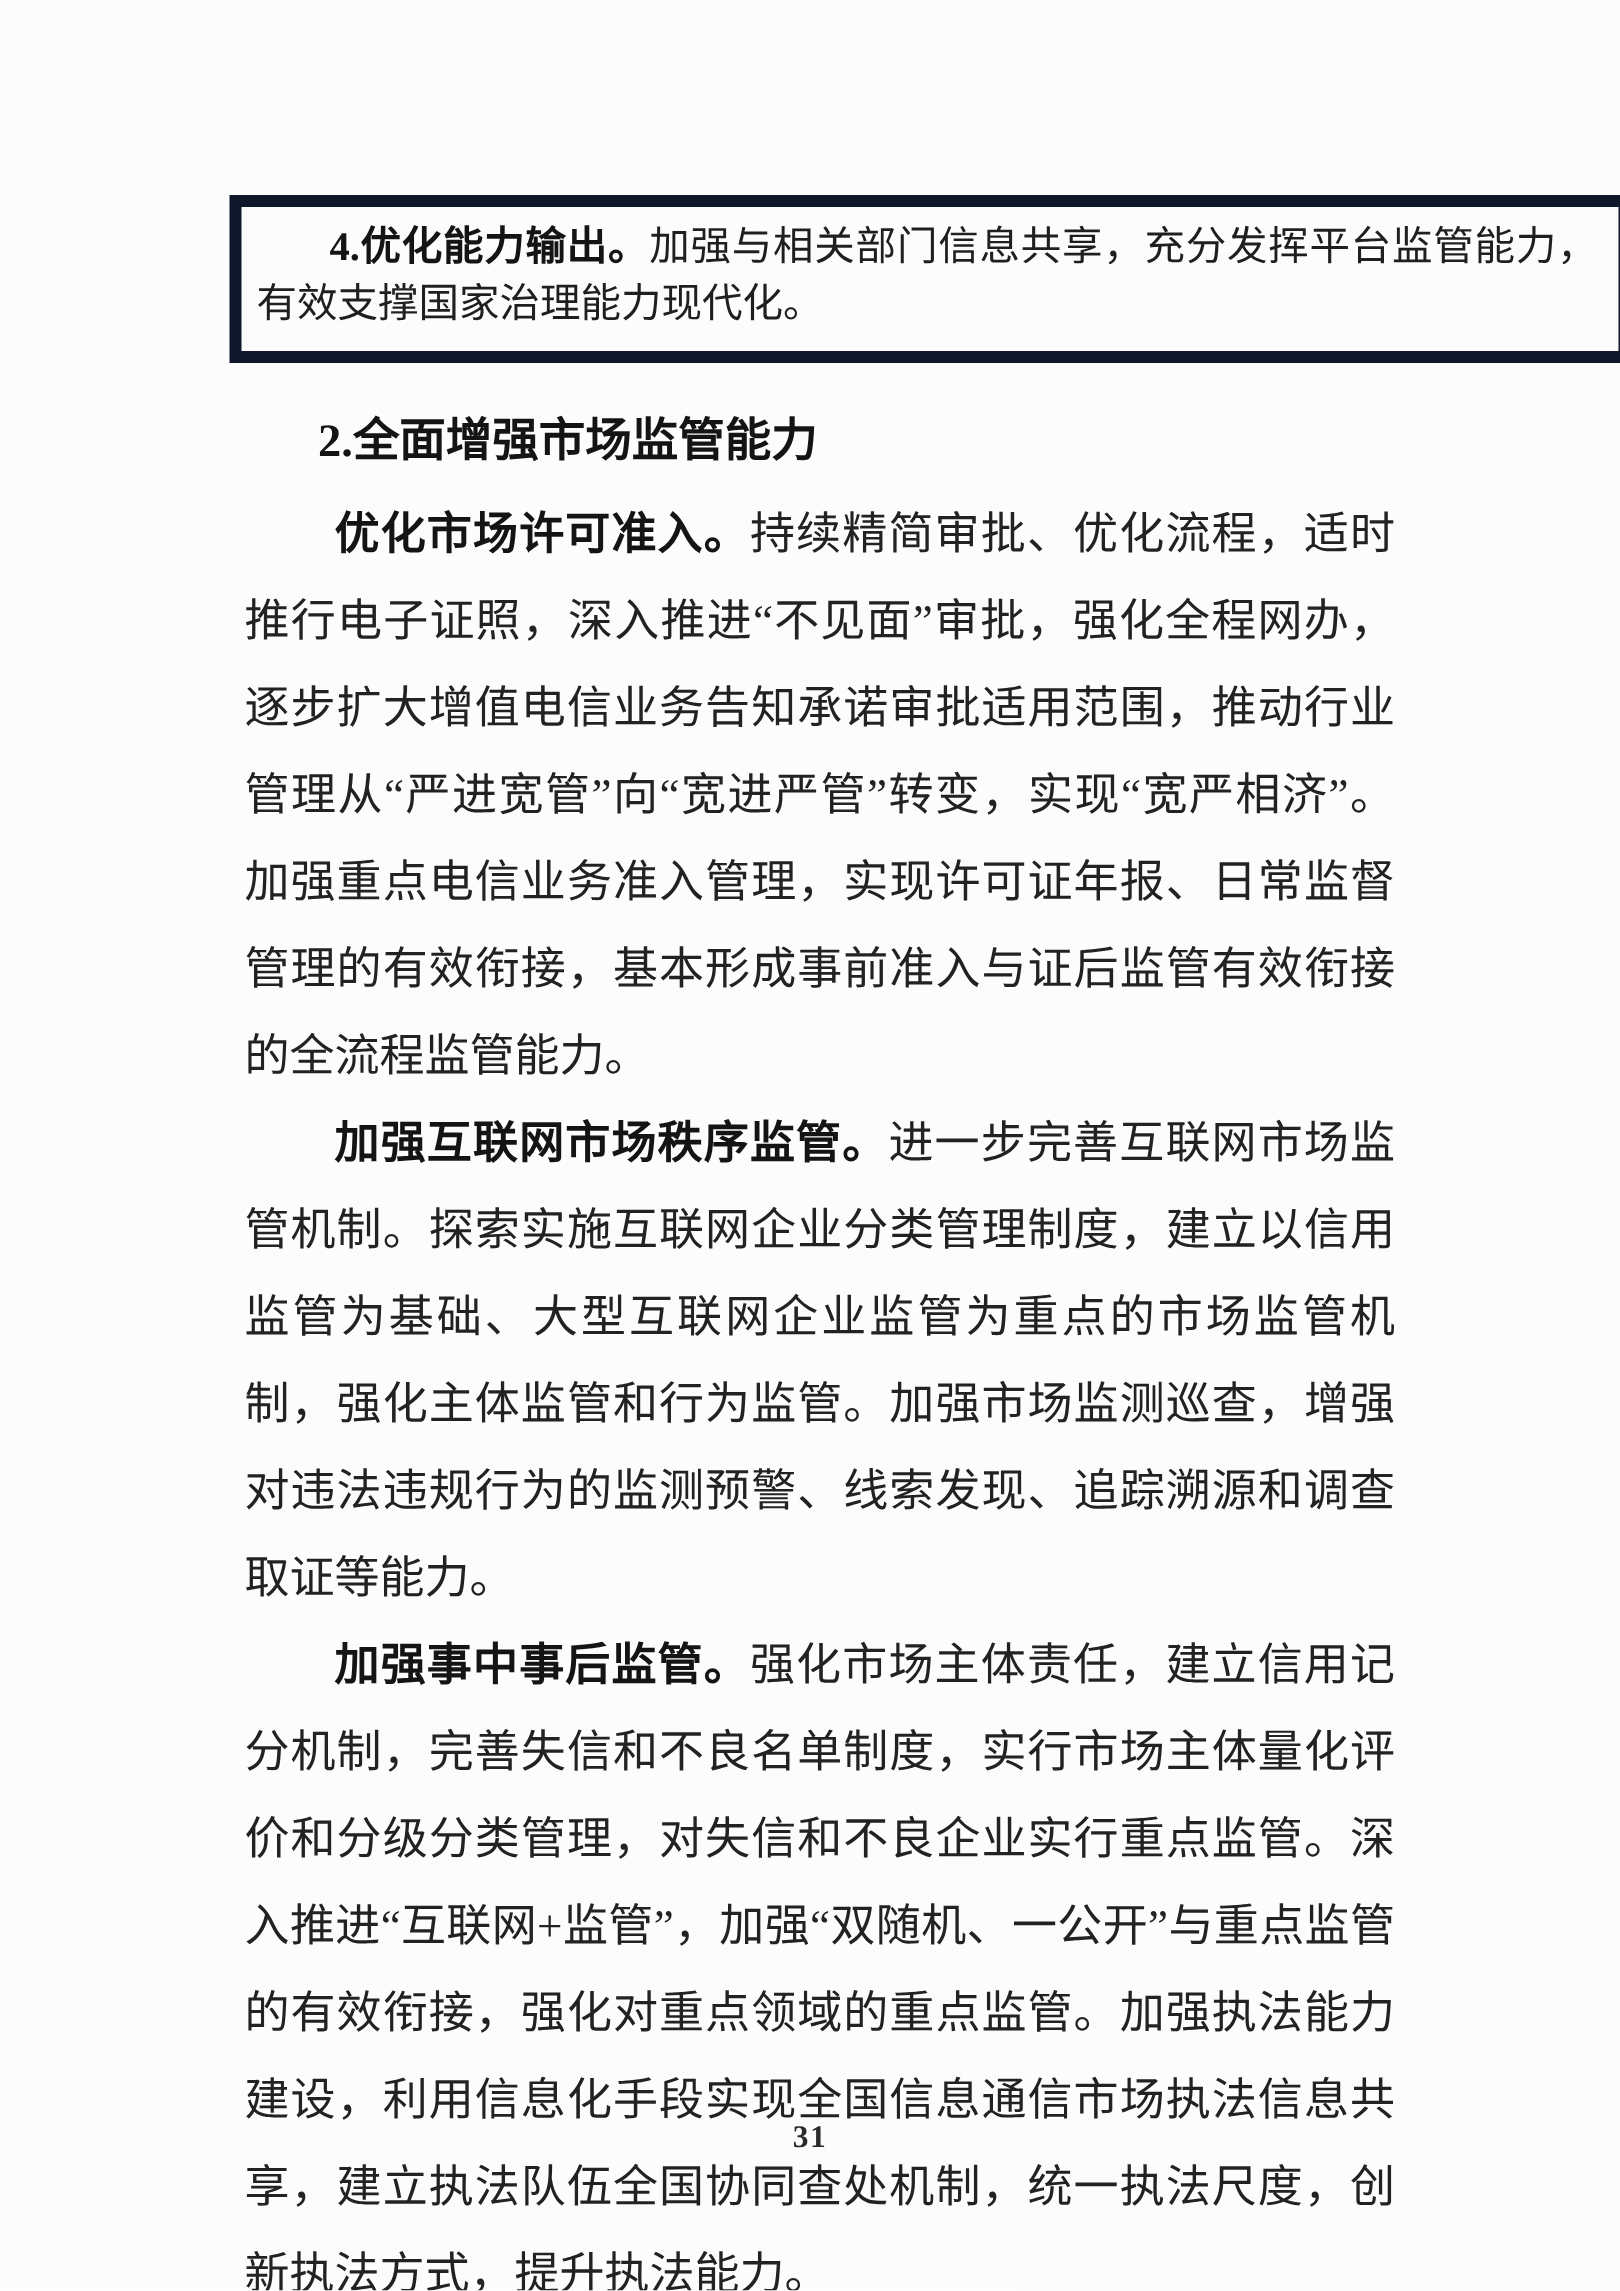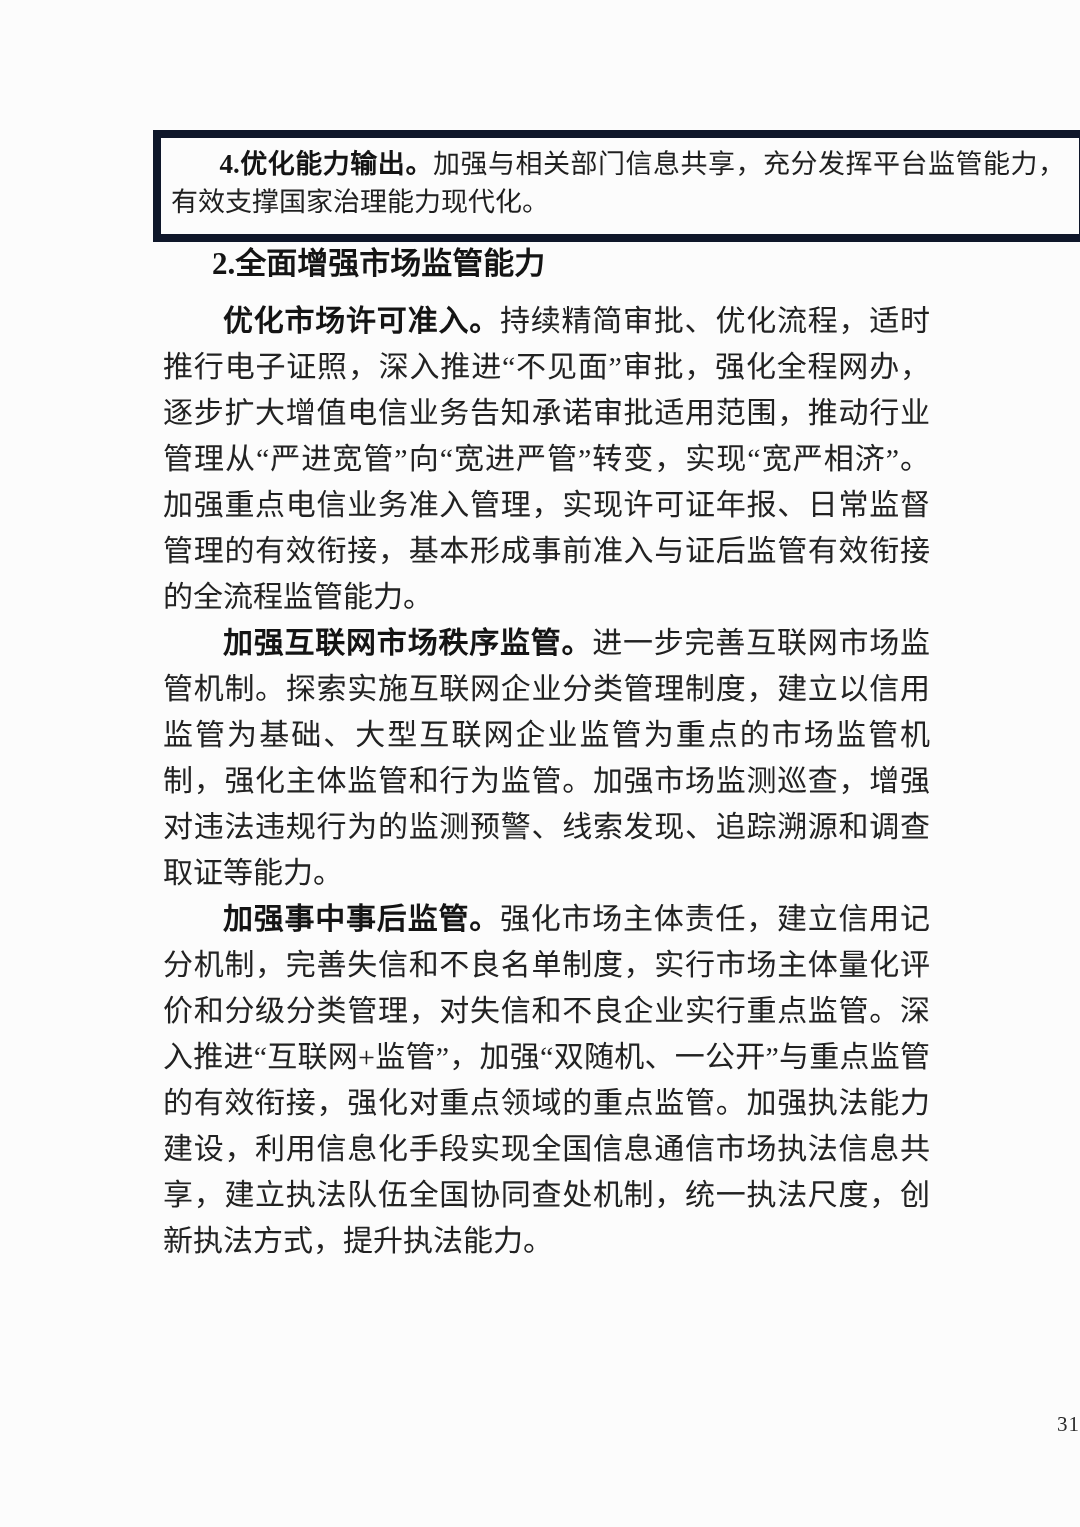--- a/index.html
+++ b/index.html
@@ -35,44 +35,45 @@
     font-size: 27px;
     line-height: 38px;
     text-indent: 1.8em;
     text-align: justify;
   }
   .lead {
     font-weight: bold;
     color: #141414;
   }
   .heading {
-    margin: 0 0 12px 49px;
+    margin: 30px 0 12px 49px;
     font-size: 31px;
     line-height: 44px;
     font-weight: bold;
     color: #141414;
   }
   .para {
     margin: 0;
     font-size: 30px;
-    line-height: 46px;
+    line-height: 58px;
     text-align: justify;
     text-justify: inter-character;
     text-indent: 2em;
     color: #222222;
   }
   .page-number {
     position: absolute;
     left: 0;
     right: 0;
     top: 1412px;
-    text-align: right;
+    text-align: center;
     font-size: 21px;
     color: #2a2a2a;
     letter-spacing: 1px;
+    font-weight: bold;
   }
 </style>
 </head>
 <body>
 
 <div class="page">
   <div class="content">
 
     <div class="callout">
       <p class="callout-text"><span class="lead">4.优化能力输出。</span><span>加强与相关部门信息共享，充分发挥平台监管能力，有效支撑国家治理能力现代化。</span></p>

